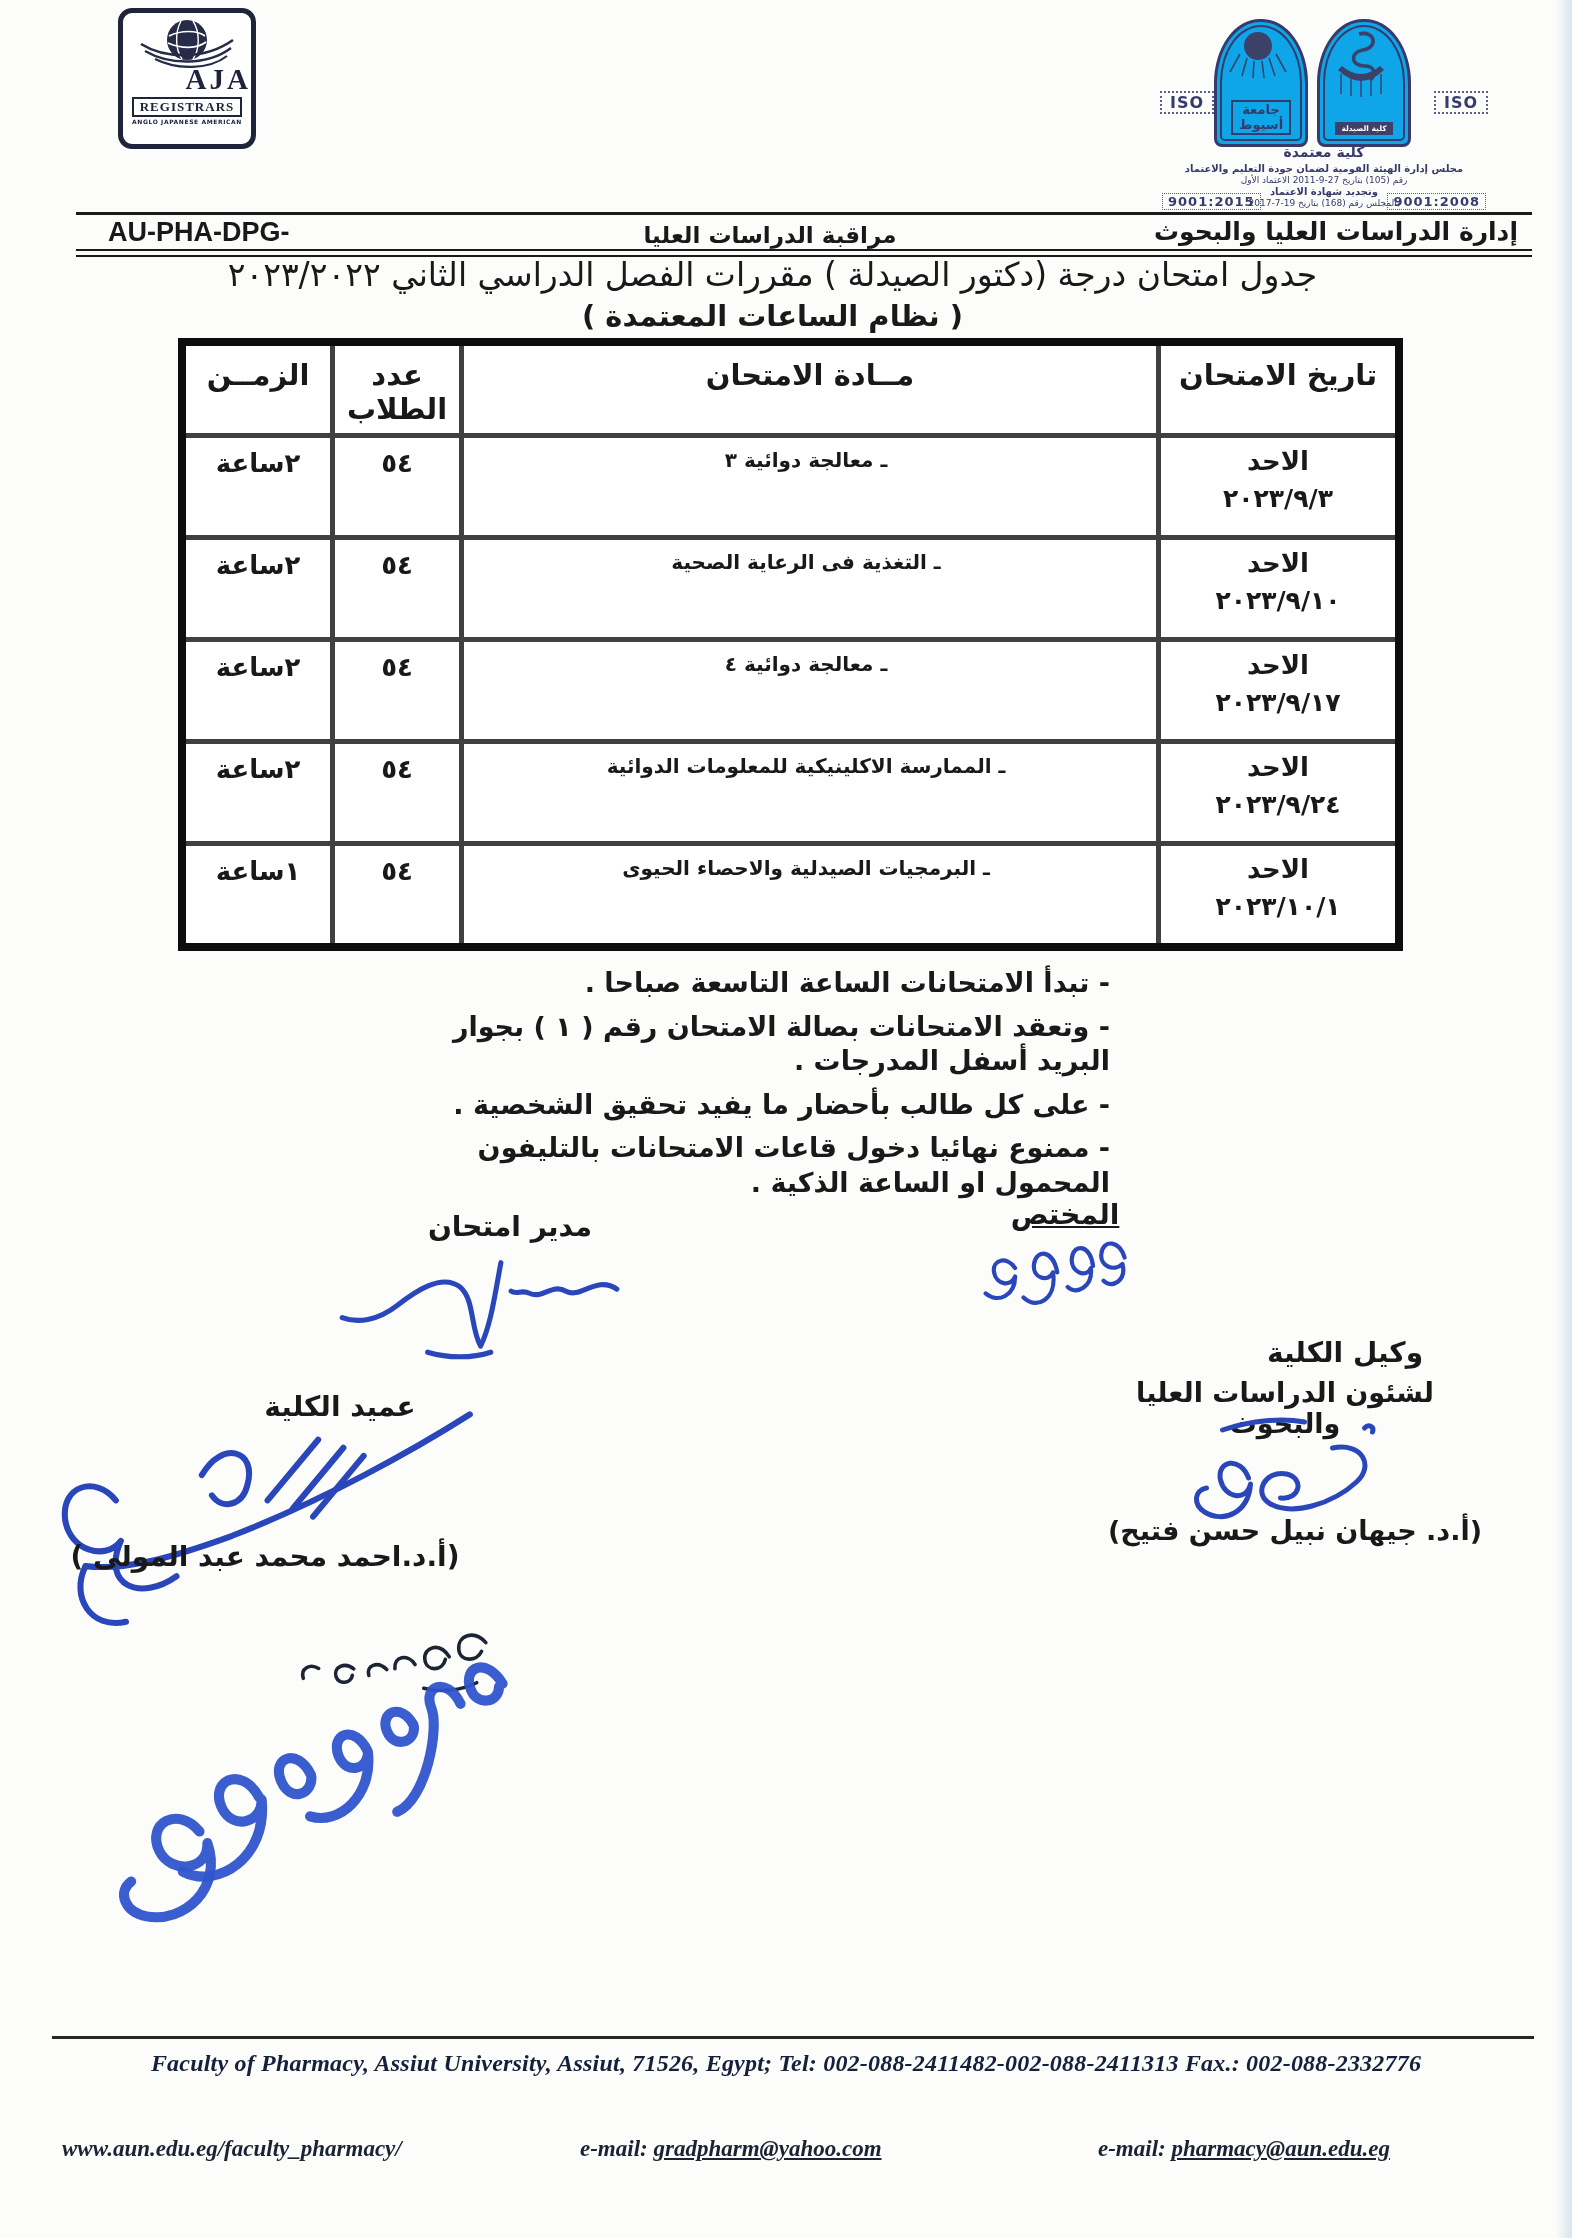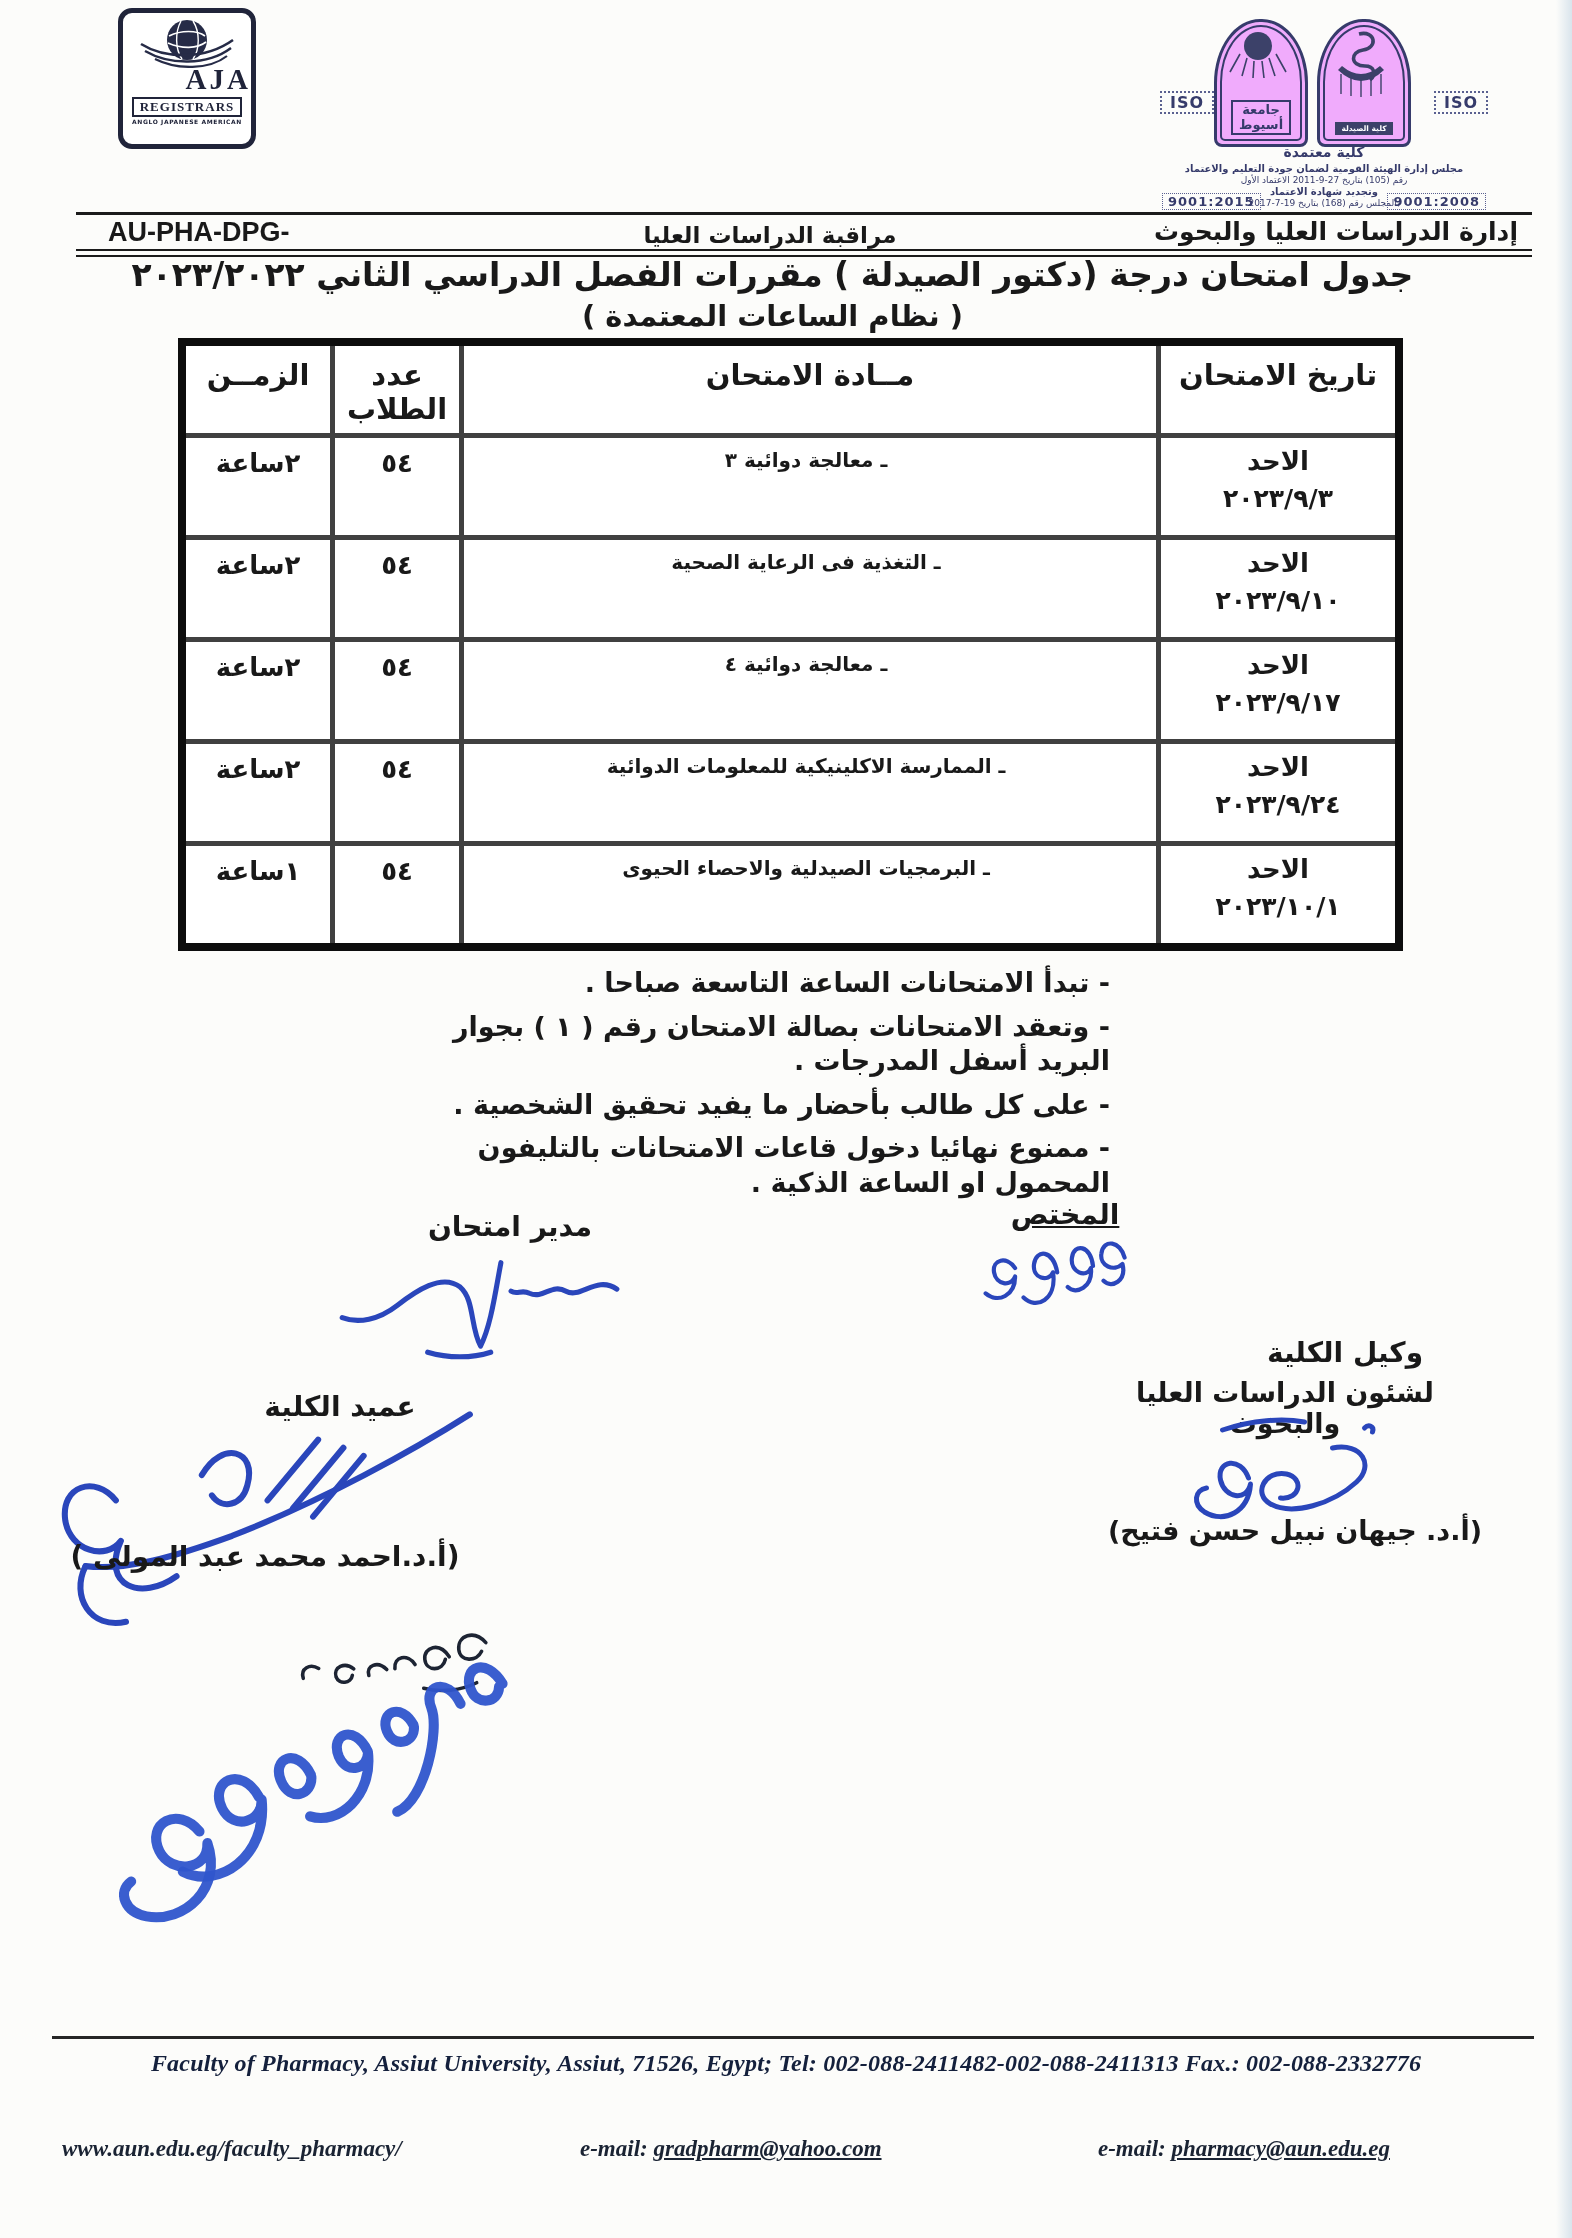--- a/index.html
+++ b/index.html
@@ -10,37 +10,37 @@
   .abs{position:absolute;}
 
   
   .rule1{left:76px;top:212px;width:1456px;border-top:3px solid #1b1b1b;}
   .rule2{left:76px;top:249px;width:1456px;height:4px;border-top:2px solid #1b1b1b;border-bottom:2px solid #1b1b1b;}
   .hdr-code{left:108px;top:217px;font-size:27px;font-weight:bold;font-family:"Liberation Sans",sans-serif;}
   .hdr-center{left:610px;top:222px;width:320px;text-align:center;font-size:23px;font-weight:bold;direction:rtl;}
   .hdr-right{left:1150px;top:217px;width:368px;text-align:right;font-size:25px;font-weight:bold;direction:rtl;}
 
   
-  .title1{left:0;top:255px;width:1545px;text-align:center;font-size:33px;font-weight:bold;direction:rtl;}
+  .title1{left:0;top:255px;width:1545px;text-align:center;font-size:33px;font-weight:normal;direction:rtl;}
   .title2{left:0;top:299px;width:1545px;text-align:center;font-size:29px;font-weight:bold;direction:rtl;}
 
   
   .aja{left:118px;top:8px;width:128px;height:131px;border:5px solid #20243a;border-radius:14px;background:#fff;}
   .aja-globe{display:block;margin:3px auto 0;}
   .aja-txt{font-family:"Liberation Serif",serif;font-weight:bold;font-size:29px;letter-spacing:3px;
            text-align:right;color:#20243a;line-height:1;margin-top:-3px;}
   .aja-reg{margin:3px auto 0;width:106px;border:2px solid #20243a;font-size:13px;font-weight:bold;text-align:center;
            letter-spacing:1px;color:#20243a;font-family:"Liberation Serif",serif;line-height:1.2;}
   .aja-tag{font-size:6px;text-align:center;letter-spacing:0.6px;color:#20243a;margin-top:1px;font-weight:bold;}
 
   
   .stamp{left:1158px;top:5px;width:332px;height:212px;color:#363b6b;}
   .stamp .line{position:absolute;left:0;width:332px;text-align:center;direction:rtl;}
   .arches{position:absolute;left:56px;top:14px;display:flex;gap:9px;}
-  .arch{width:88px;height:122px;border:3px solid #363b6b;border-radius:46px 46px 8px 8px / 64px 64px 8px 8px;position:relative;background:#f0abfc;}
+  .arch{width:88px;height:122px;border:3px solid #363b6b;border-radius:46px 46px 8px 8px / 64px 64px 8px 8px;position:relative;background:#0ea5e9;}
   .arch-inner{position:absolute;inset:3px;border:2px solid #363b6b;border-radius:41px 41px 5px 5px / 57px 57px 5px 5px;}
   .univ-name{position:absolute;bottom:9px;left:50%;transform:translateX(-50%);border:2px solid #363b6b;
              padding:1px 3px;font-size:13px;font-weight:bold;line-height:1.1;text-align:center;width:50px;direction:rtl;}
   .fac-name{position:absolute;bottom:9px;left:50%;transform:translateX(-50%);background:#3c4169;color:#fff;
             font-size:7.5px;font-weight:bold;text-align:center;width:58px;padding:2px 0;direction:rtl;}
   .iso{position:absolute;top:86px;font-size:16px;font-weight:bold;letter-spacing:1px;border:2px dotted #5a6090;padding:0 8px;}
   .iso-l{left:2px;}
   .iso-r{right:2px;}
   .st1{top:139px;font-size:14px;font-weight:bold;}
   .st2{top:158px;font-size:10px;font-weight:bold;}

